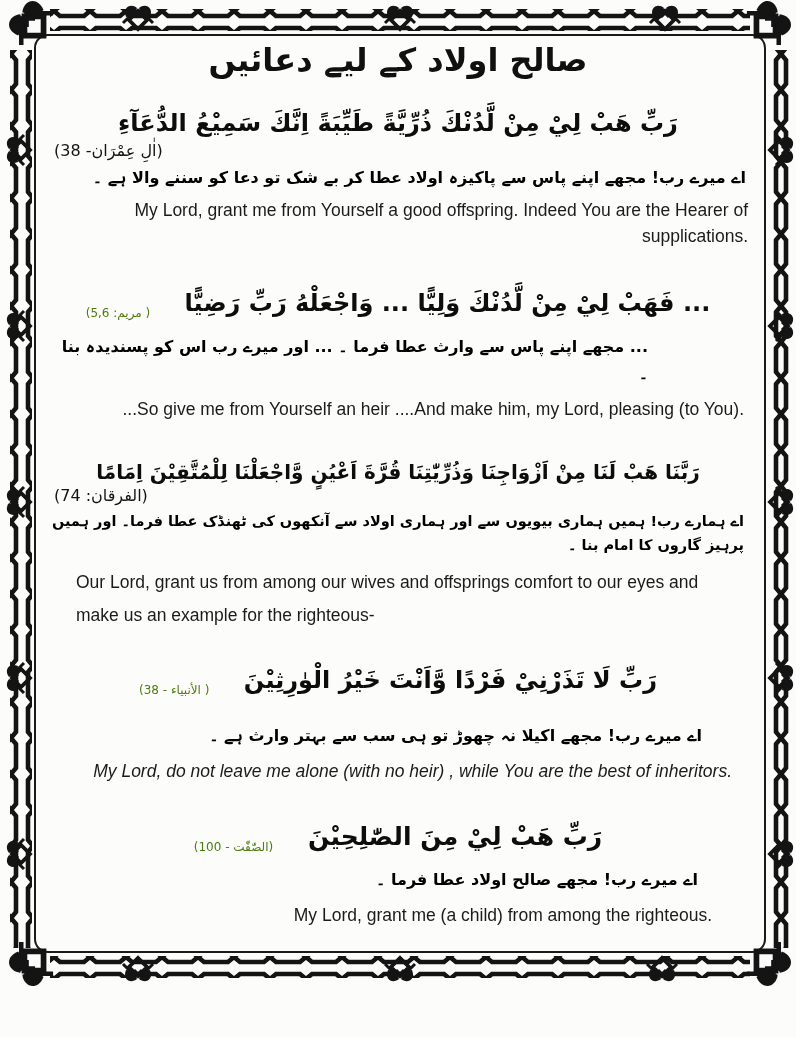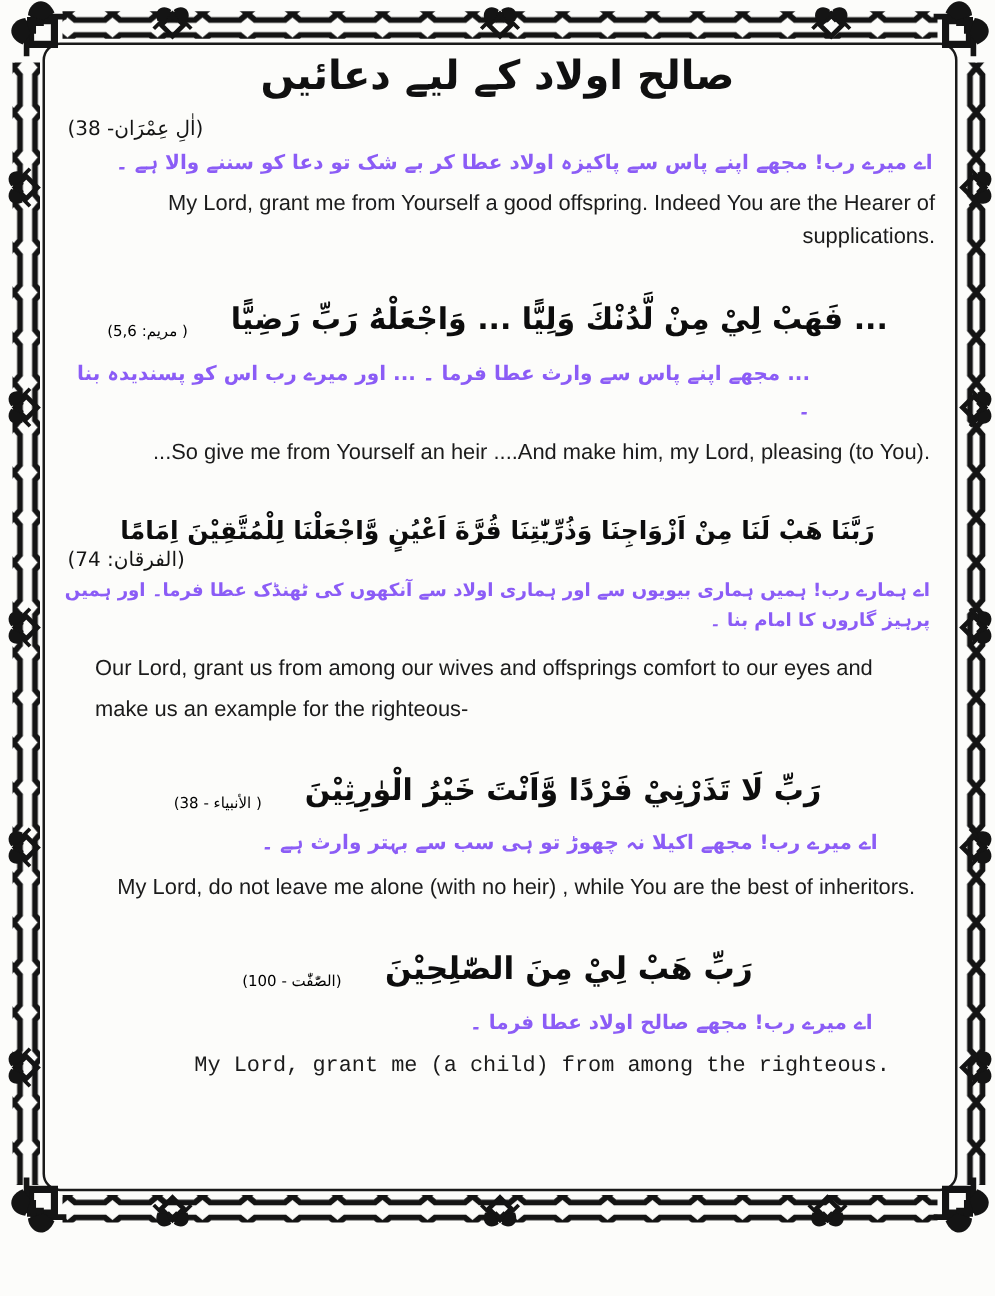--- a/index.html
+++ b/index.html
@@ -48,65 +48,65 @@
   }
   .d1 .arabic-line { font-size: 24px; }
   .d2 .arabic-line { font-size: 24px; }
   .d3 .arabic-line { font-size: 20px; }
   .d4 .arabic-line { font-size: 24px; }
   .d5 .arabic-line { font-size: 25px; }
 
   .ref {
     font-size: 12px;
     font-weight: normal;
-    color: #000000;
+    color: #4d7c0f;
     white-space: nowrap;
   }
   .arabic-line .ref { margin-right: 26px; vertical-align: -6px; }
   .ref-row {
     direction: rtl;
     text-align: left;
     padding-left: 6px;
     margin-top: -6px;
     line-height: 1.3;
   }
   .urdu {
     direction: rtl;
     text-align: right;
     font-size: 16px;
     font-weight: bold;
     line-height: 1.7;
-    color: #8b5cf6;
+    color: #000000;
     margin-top: 2px;
   }
   .d1 .urdu { padding-right: 2px; }
   .d2 .urdu { padding-right: 100px; margin-top: 6px; }
   .d3 .urdu { padding-right: 4px; font-size: 14.5px; }
-  .d4 .urdu { padding-right: 46px; margin-top: 4px; }
+  .d4 .urdu { padding-right: 46px; margin-top: 18px; }
   .d5 .urdu { padding-right: 50px; margin-top: 4px; }
 
   .english {
     font-family: "Liberation Sans", sans-serif;
     font-size: 17.5px;
     color: #1b1b1b;
     text-align: right;
     line-height: 1.5;
     margin-top: 6px;
   }
   .d1 .english { padding-right: 0; text-align: right; }
   .d2 .english { padding-right: 4px; margin-top: 8px; }
   .d3 .english {
     text-align: left;
     padding-left: 28px;
     padding-right: 6px;
     line-height: 1.9;
     margin-top: 8px;
   }
-  .d4 .english { padding-right: 16px; margin-top: 8px; }
-  .d5 .english { padding-right: 36px; margin-top: 9px; font-family: Liberation Mono, monospace; }
+  .d4 .english { padding-right: 16px; margin-top: 8px; font-style: italic; }
+  .d5 .english { padding-right: 36px; margin-top: 9px; }
 </style>
 </head>
 <body>
 
 <div class="page">
 
   <svg class="border-svg" width="800" height="1037" viewBox="0 0 800 1037" aria-hidden="true">
     <defs>
       <pattern id="chH" width="36" height="22" patternUnits="userSpaceOnUse">
         <path d="M-2,6 L12,6 L24,16 L38,16" fill="none" stroke="#141414" stroke-width="4.6"></path>
@@ -155,20 +155,21 @@
     <use href="#knot" transform="translate(779,502) rotate(90)"></use>
     <use href="#knot" transform="translate(779,678) rotate(90)"></use>
     <use href="#knot" transform="translate(779,854) rotate(90)"></use>
   </svg>
 
   <div class="content">
 
     <h1 class="title">صالح اولاد کے لیے دعائیں</h1>
 
     <section class="dua d1">
+      <div class="arabic-line">رَبِّ هَبْ لِيْ مِنْ لَّدُنْكَ ذُرِّيَّةً طَيِّبَةً اِنَّكَ سَمِيْعُ الدُّعَآءِ</div>
       <div class="ref-row">(اٰلِ عِمْرَان- 38)</div>
       <div class="urdu">اے میرے رب! مجھے اپنے پاس سے پاکیزہ اولاد عطا کر بے شک تو دعا کو سننے والا ہے ۔</div>
       <div class="english">My Lord, grant me from Yourself a good offspring. Indeed You are the Hearer of supplications.</div>
     </section>
 
     <section class="dua d2">
       <div class="arabic-line">
         <span>... فَهَبْ لِيْ مِنْ لَّدُنْكَ وَلِيًّا ... وَاجْعَلْهُ رَبِّ رَضِيًّا</span>
         <span class="ref">( مریم: 5,6)</span>
       </div>

